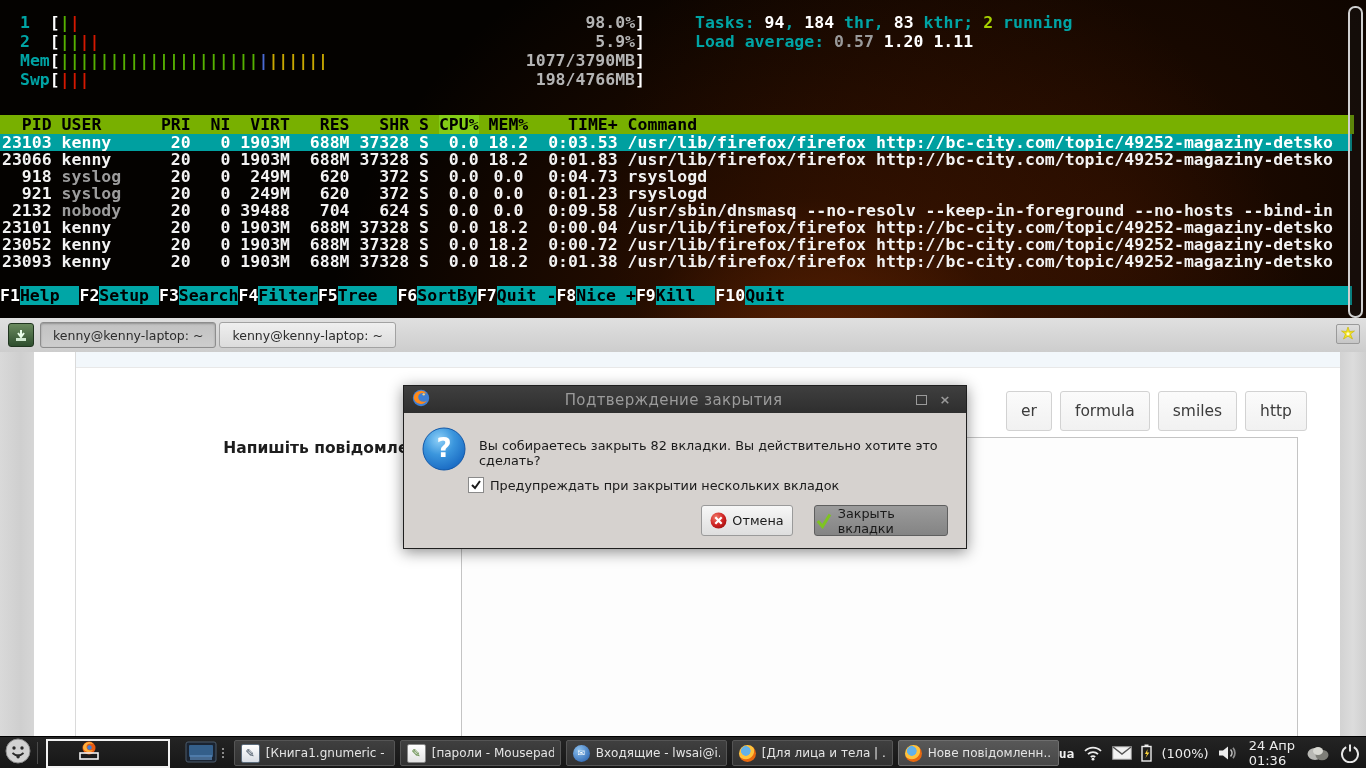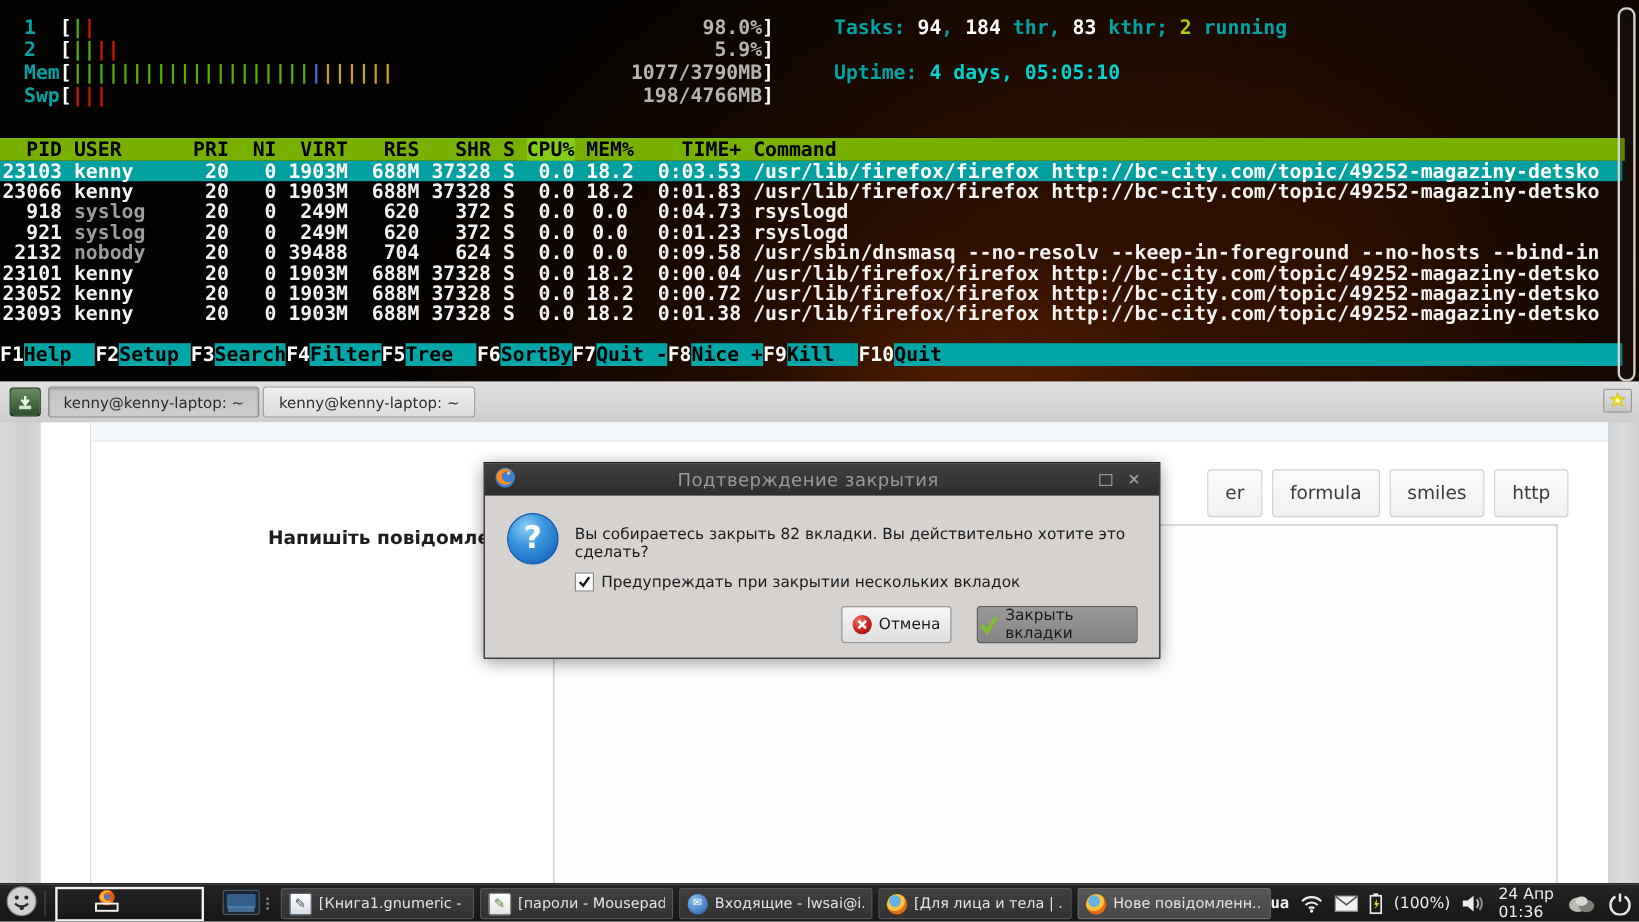--- a/index.html
+++ b/index.html
@@ -86,21 +86,21 @@
     box-shadow:0 3px 14px rgba(0,0,0,.45);background:#d6d2cf;z-index:50;}
   #dlg-titlebar{position:absolute;left:0;top:0;width:562px;height:27px;background:linear-gradient(#3f3f3f,#2e2e2e);
     display:flex;align-items:center;}
   #dlg-title{flex:1;text-align:center;color:#9b9b9b;font-size:15px;letter-spacing:.4px;}
   #dlg-fx-icon{margin-left:7px;}
   .dlg-winbtn{color:#9a9a9a;font-size:13px;width:22px;text-align:center;}
   #dlg-restore{width:9px;height:8px;border:1px solid #9a9a9a;margin:0 7px 0 0;}
   #dlg-close{margin-right:10px;font-weight:bold;}
   #dlg-qicon{position:absolute;left:17px;top:40px;}
   #dlg-message{position:absolute;left:75px;top:52px;width:472px;font-size:12.8px;color:#1a1a1a;}
-  #dlg-checkrow{position:absolute;left:75px;top:91px;display:flex;align-items:center;}
+  #dlg-checkrow{position:absolute;left:64px;top:91px;display:flex;align-items:center;}
   #dlg-checkbox{width:14px;height:14px;background:#fff;border:1px solid #8a8a8a;display:flex;align-items:center;justify-content:center;}
   #dlg-checklabel{margin-left:6px;font-size:12.8px;color:#1a1a1a;}
   .dlg-btn{position:absolute;top:119px;height:29px;display:flex;align-items:center;justify-content:center;
     border-radius:3px;font-size:12.8px;color:#1a1a1a;gap:5px;}
   #btn-cancel{left:297px;width:90px;background:linear-gradient(#f7f7f7,#dedede);border:1px solid #9a9a9a;}
   #btn-confirm{left:410px;width:132px;background:linear-gradient(#9b9b9b,#848484);border:1px solid #5f5f5f;}
 
   
   #taskbar{position:absolute;left:0;top:736px;width:1366px;height:32px;background:linear-gradient(#242424,#161616);
     border-top:1px solid #000;display:flex;align-items:center;}
@@ -142,21 +142,21 @@
     <span class="mlabel">2</span><span class="mbrack">[</span><span class="mbars"><span class=" bg">|</span><span class=" bg">|</span><span class=" br">|</span><span class=" br">|</span></span><span class="mval">5.9%</span><span class="mbrack">]</span>
   </div>
   <div class="mline" style="top:51px">
     <span class="mlabel">Mem</span><span class="mbrack">[</span><span class="mbars"><span class=" bg">|</span><span class=" bg">|</span><span class=" bg">|</span><span class=" bg">|</span><span class=" bg">|</span><span class=" bg">|</span><span class=" bg">|</span><span class=" bg">|</span><span class=" bg">|</span><span class=" bg">|</span><span class=" bg">|</span><span class=" bg">|</span><span class=" bg">|</span><span class=" bg">|</span><span class=" bg">|</span><span class=" bg">|</span><span class=" bg">|</span><span class=" bg">|</span><span class=" bg">|</span><span class=" bg">|</span><span class=" bb">|</span><span class=" by">|</span><span class=" by">|</span><span class=" by">|</span><span class=" by">|</span><span class=" by">|</span><span class=" by">|</span></span><span class="mval">1077/3790MB</span><span class="mbrack">]</span>
   </div>
   <div class="mline" style="top:70px">
     <span class="mlabel">Swp</span><span class="mbrack">[</span><span class="mbars"><span class=" br">|</span><span class=" br">|</span><span class=" br">|</span></span><span class="mval">198/4766MB</span><span class="mbrack">]</span>
   </div>
 
   <div class="rline" style="top:13px"><span class=" t-c">Tasks: </span><span class=" t-w">94</span><span class=" t-c">, </span><span class=" t-w">184</span><span class=" t-c"> thr, </span><span class=" t-w">83</span><span class=" t-c"> kthr; </span><span class=" t-g">2</span><span class=" t-c"> running</span></div>
-  <div class="rline" style="top:51px"><span class=" t-c">Uptime: </span><span class=" t-cb">4 days, 05:05:10</span></div>
+  <div class="rline" style="top:32px"><span class=" t-c">Load average: </span><span class=" t-gray">0.57 </span><span class=" t-w">1.20 </span><span class=" t-w">1.11</span></div>
 
   <div id="ptable-header">
     <span class="f-pid">PID</span>
     <span class="f-user">USER</span>
     <span class="f-pri">PRI</span>
     <span class="f-ni">NI</span>
     <span class="f-virt">VIRT</span>
     <span class="f-res">RES</span>
     <span class="f-shr">SHR</span>
     <span class="f-s">S</span>

